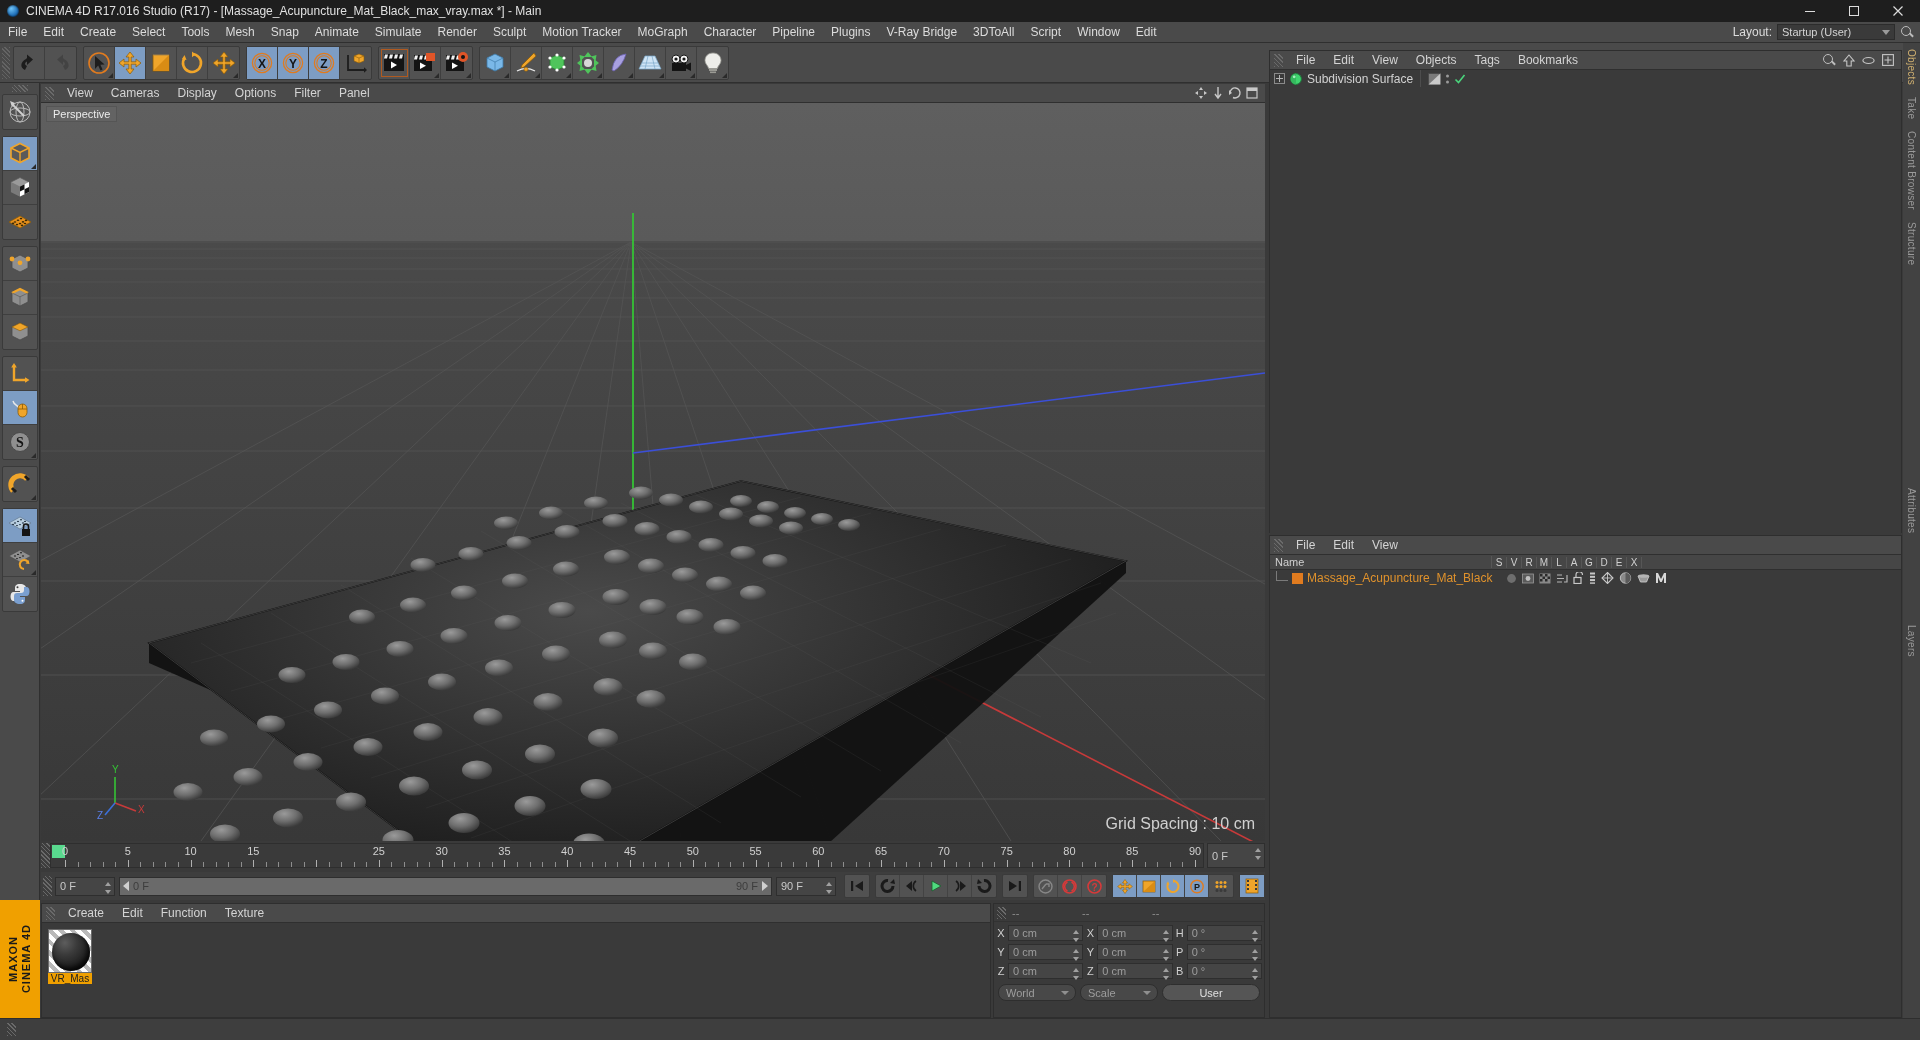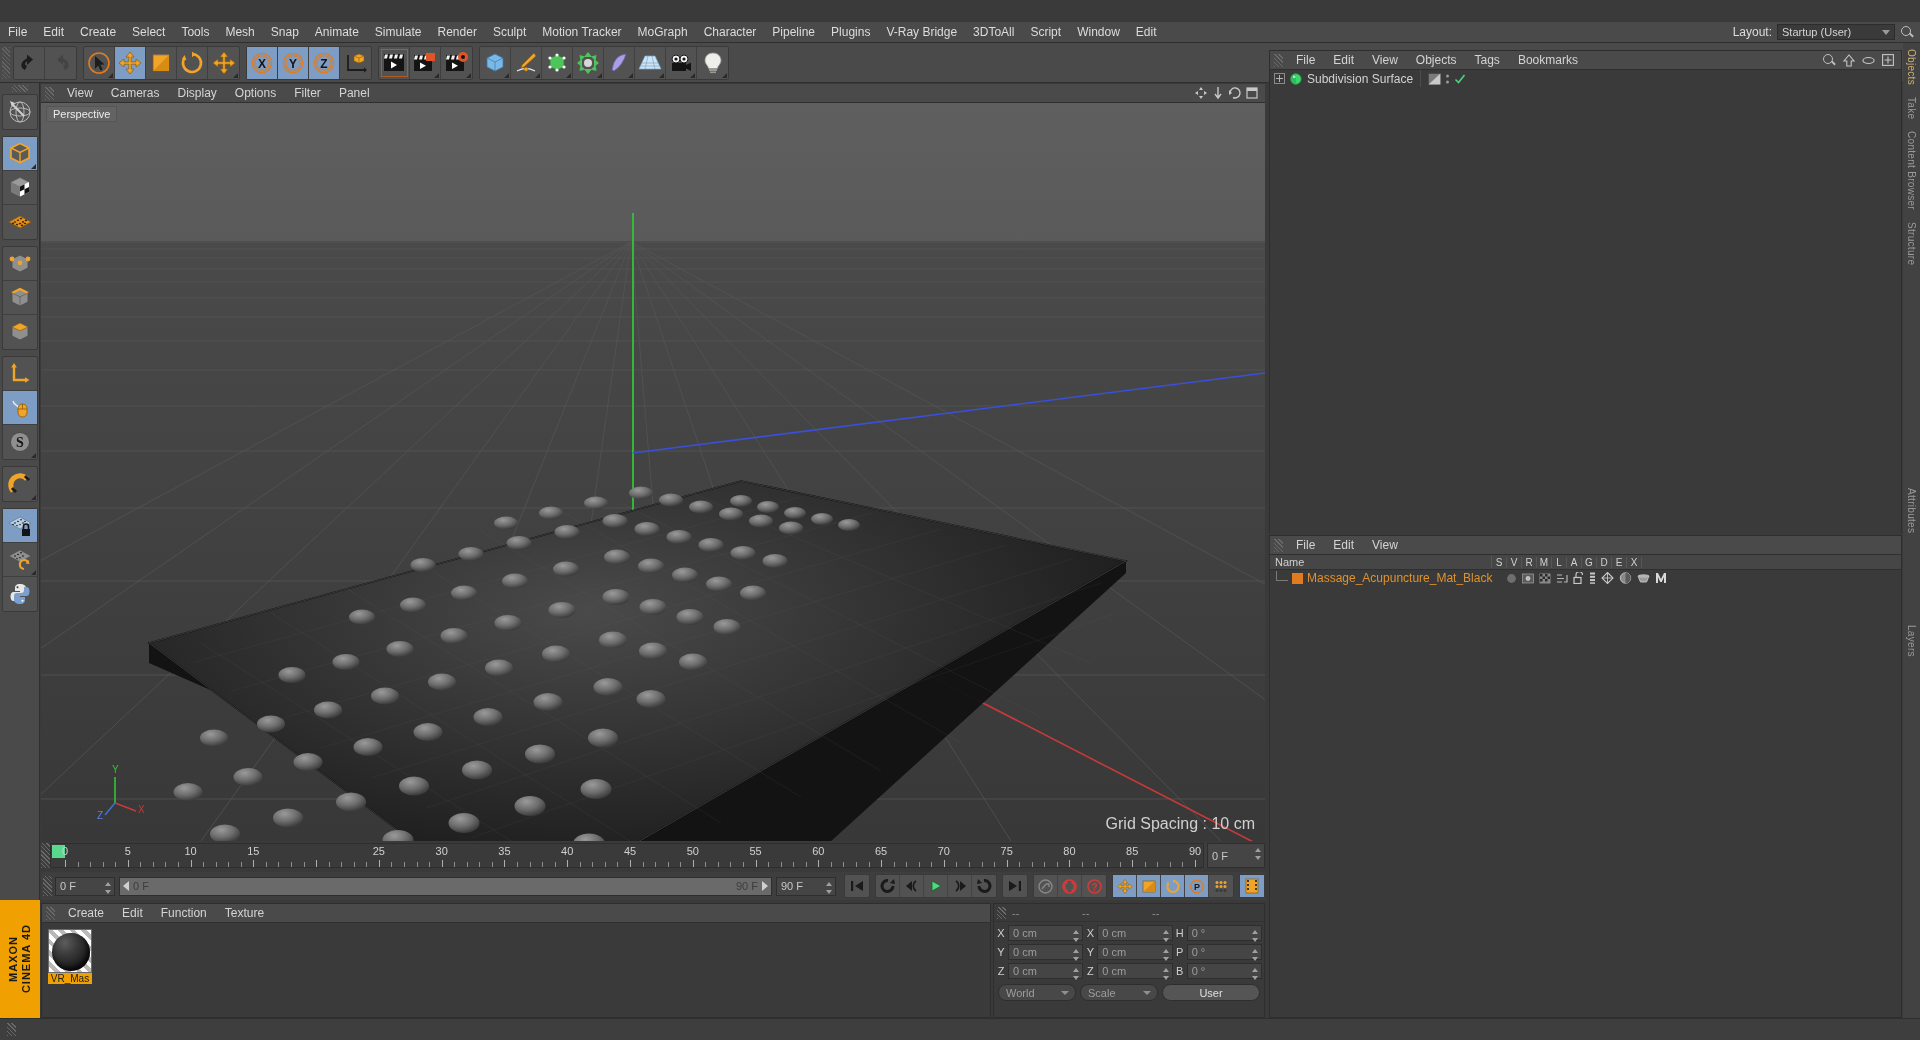--- a/index.html
+++ b/index.html
@@ -272,20 +272,41 @@
   }
   .sb-grip{width:9px;height:13px;margin:0 7px;
     background-image:repeating-linear-gradient(45deg,#6a6a6a 0 1px,transparent 1px 3px);}
   .sb-text{font-size:12px;color:#cfcfcf;}
 </style>
 </head>
 <body>
 
 <div class="app">
 
+  <div class="titlebar">
+    <div class="tb-logo"></div>
+    <div class="tb-title">CINEMA 4D R17.016 Studio (R17) - [Massage_Acupuncture_Mat_Black_max_vray.max *] - Main</div>
+    <div class="tb-ctrls">
+      <div class="tb-btn">
+        <svg width="12" height="12" viewBox="0 0 12 12">
+            <rect x="1" y="6" width="10" height="1" fill="#ddd"></rect>
+          </svg>
+      </div>
+      <div class="tb-btn">
+        <svg width="12" height="12" viewBox="0 0 12 12">
+            <rect x="1.5" y="1.5" width="9" height="9" fill="none" stroke="#ddd" stroke-width="1"></rect>
+          </svg>
+      </div>
+      <div class="tb-btn close">
+        <svg width="12" height="12" viewBox="0 0 12 12">
+            <path d="M1.5 1.5 L10.5 10.5 M10.5 1.5 L1.5 10.5" stroke="#ddd" stroke-width="1.2"></path>
+          </svg>
+      </div>
+    </div>
+  </div>
 
   <div class="menubar">
     <div class="menu-item">File</div>
     <div class="menu-item">Edit</div>
     <div class="menu-item">Create</div>
     <div class="menu-item">Select</div>
     <div class="menu-item">Tools</div>
     <div class="menu-item">Mesh</div>
     <div class="menu-item">Snap</div>
     <div class="menu-item">Animate</div>

